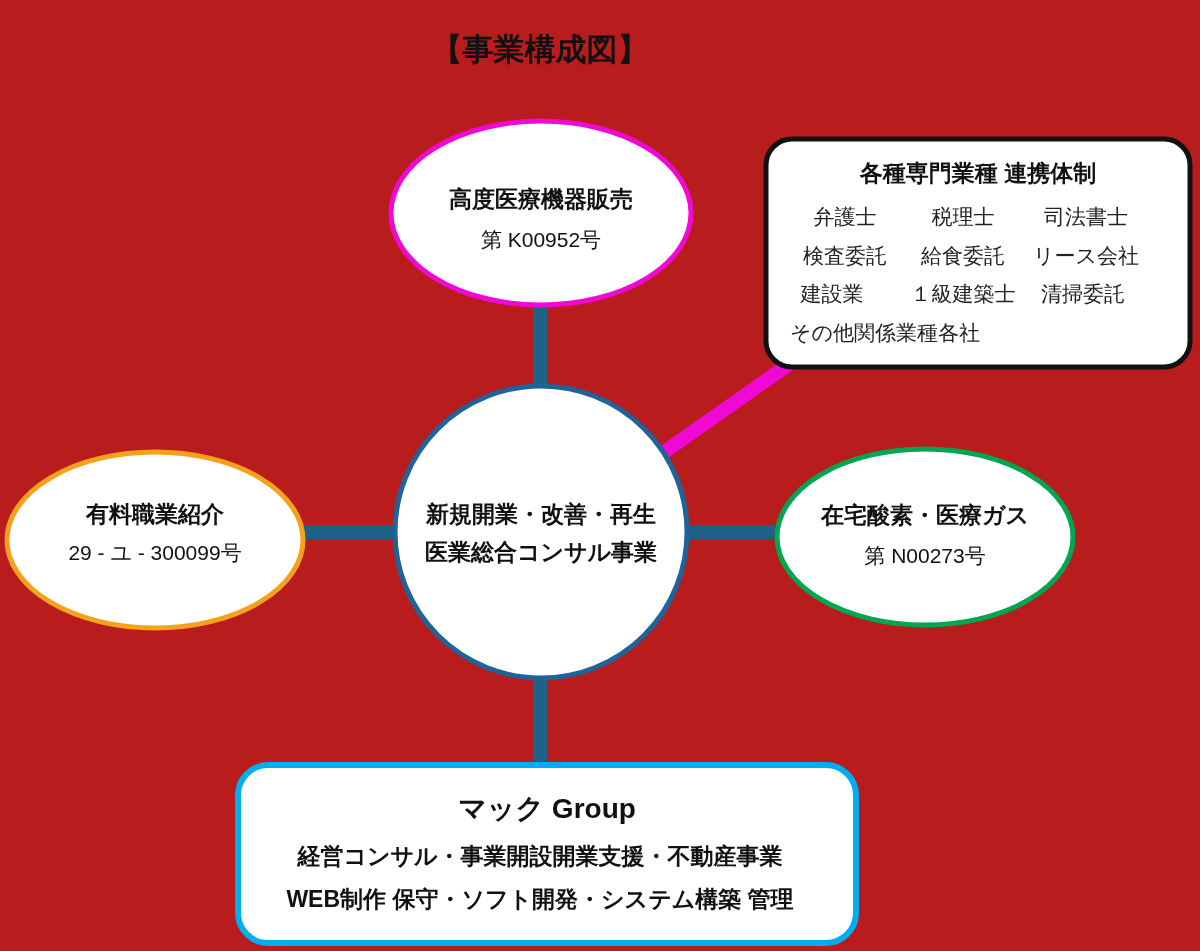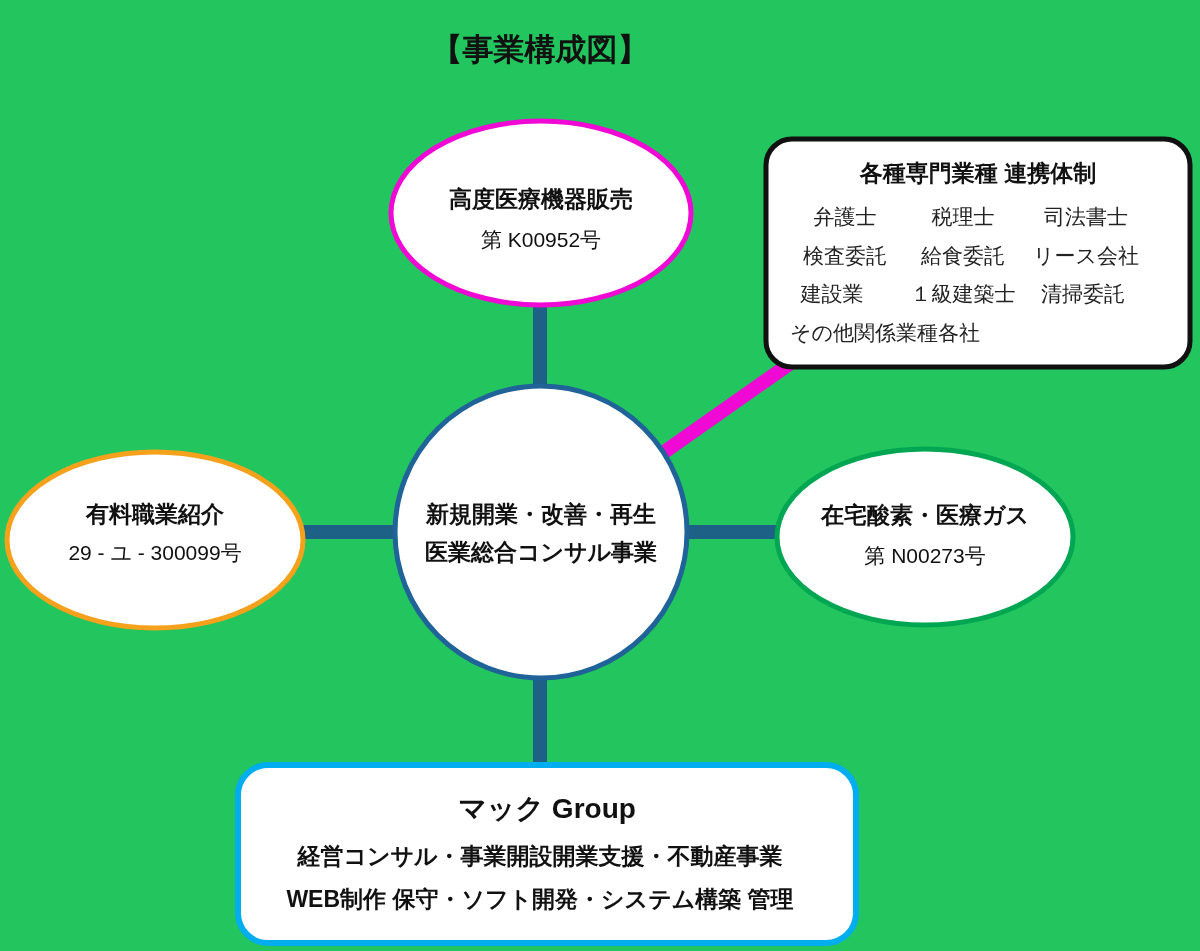--- a/index.html
+++ b/index.html
@@ -10,21 +10,21 @@
   body {
     width: 1200px;
     height: 951px;
     overflow: hidden;
     font-family: "Liberation Sans", "DejaVu Sans", sans-serif;
   }
   #diagram-root {
     position: relative;
     width: 1200px;
     height: 951px;
-    background: #22c55e;
+    background: #b91c1c;
   }
   svg.canvas {
     position: absolute;
     left: 0;
     top: 0;
     width: 1200px;
     height: 951px;
     display: block;
   }
   .diagram-title {

